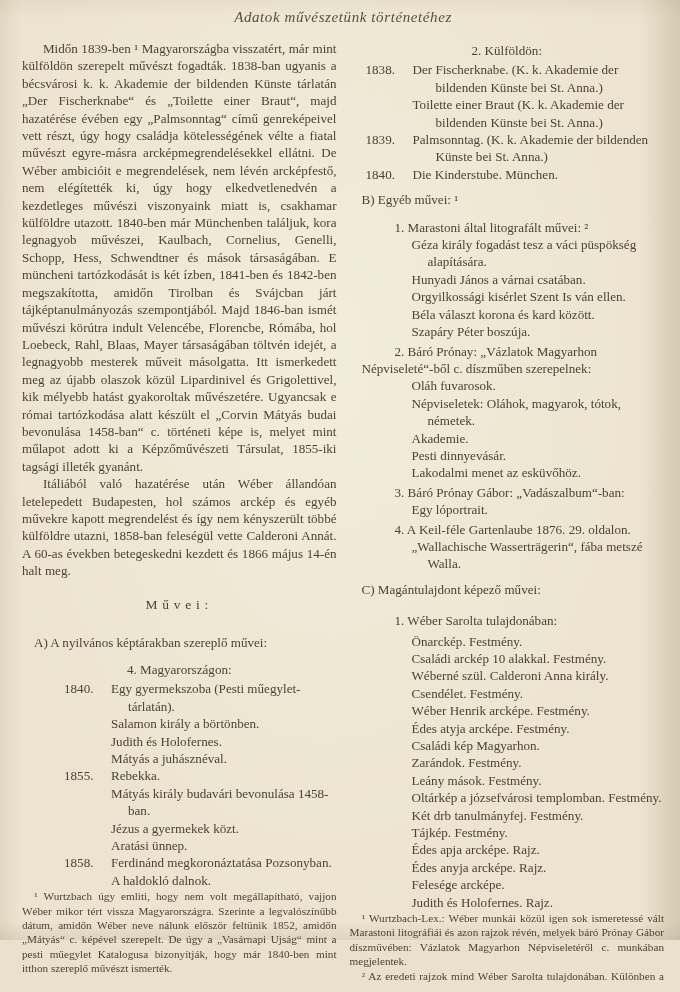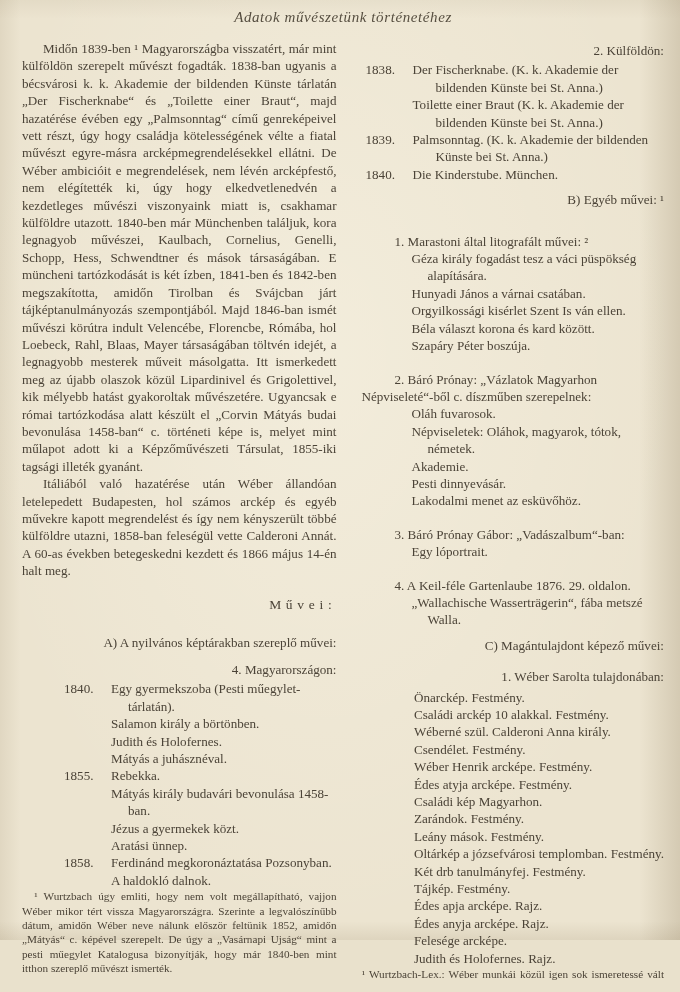--- a/index.html
+++ b/index.html
@@ -19,35 +19,35 @@
       linear-gradient(180deg, rgba(118,98,62,0.07) 0%, rgba(0,0,0,0) 2%, rgba(0,0,0,0) 98%, rgba(118,98,62,0.12) 100%);
   }
   .running-head{
     text-align:center;font-style:italic;font-size:15px;letter-spacing:0.6px;
     color:#564e40;margin:2px 0 14px 0;
   }
   .columns{display:flex;gap:13px;height:942px;overflow:hidden;}
   .col{
     flex:1 1 0;min-width:0;
     font-size:13.1px;line-height:1.33;text-align:justify;
-    display:flex;flex-direction:column;align-items:flex-end;
+    display:flex;flex-direction:column;
   }
   .body-para{margin:0;text-indent:1.6em;}
   .works-heading{
     font-weight:normal;font-size:13.5px;text-align:center;text-indent:0;
     letter-spacing:0.35em;margin:16px 0 12px 0;
   }
   .section-line{margin:8px 0 8px 0;padding-left:12px;text-align:left;}
   .sub-heading{text-align:center;text-indent:0;margin:2px 0 2px 0;}
   .entries{text-align:left;}
   .entries .entry{padding-left:106px;text-indent:-64px;}
   .entries-right .entry{padding-left:86px;text-indent:-70px;}
   .entry .year{display:inline-block;min-width:42px;text-indent:0;margin-right:5px;}
   .b-lines,.c-works{text-align:left;}
-  .b-line.num{padding-left:12px;text-indent:33px;margin-top:16px;}
+  .b-line.num{padding-left:12px;text-indent:33px;margin-top:2px;}
   .work{padding-left:78px;text-indent:-16px;}
   .sub-num{padding-left:45px;text-align:left;margin:6px 0 3px 0;}
   .footnote-block{margin-top:auto;}
   .footnote{
     font-size:11.2px;line-height:1.28;text-align:justify;
     text-indent:1.1em;margin:0;
   }
   .footnote + .footnote{margin-top:1px;}
   .page-number{font-size:13.5px;text-align:left;padding:10px 0 6px 2px;text-indent:0;}
 </style>

